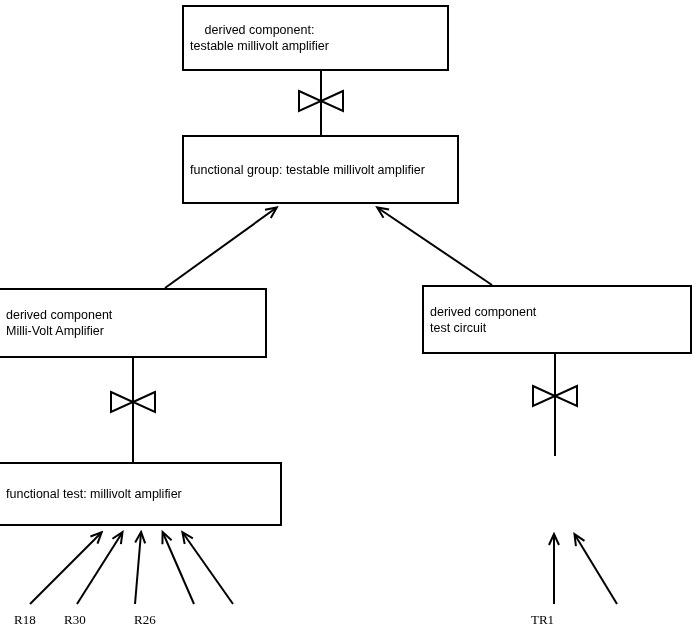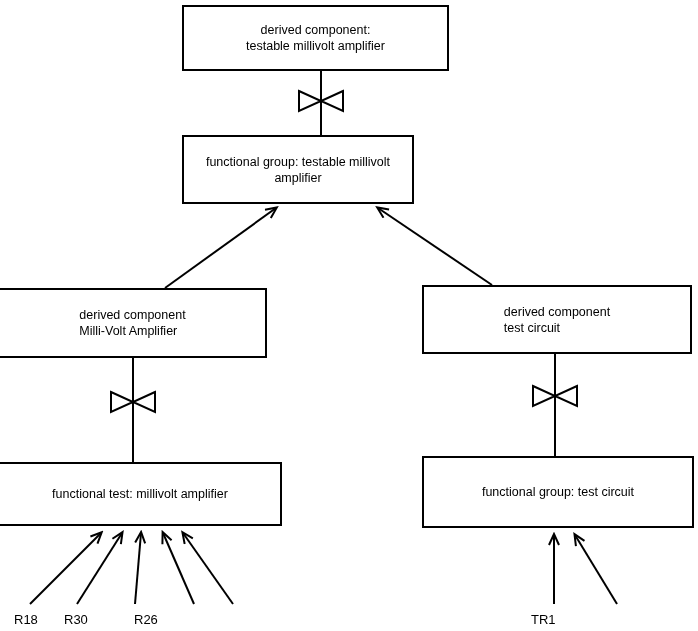--- a/index.html
+++ b/index.html
@@ -21,38 +21,38 @@
     width: 698px;
     height: 631px;
   }
   .node-box {
     position: absolute;
     box-sizing: border-box;
     border: 2px solid #000000;
     background: #ffffff;
     display: flex;
     align-items: center;
-    justify-content: center;
     text-align: center;
     color: #000000;
     font-size: 12.5px;
     line-height: 16px;
     z-index: 3;
   }
   .node-box .label-inner {
     white-space: pre-line;
     padding: 0 6px;
   }
   .leaf-label {
     position: absolute;
     color: #000000;
     font-size: 13px;
     line-height: 15px;
     white-space: nowrap;
     z-index: 3;
+    font-family: Liberation Serif, serif;
   }
 </style>
 </head>
 <body>
 
 <div id="canvas">
 
   <svg id="svg-layer" viewBox="0 0 698 631" xmlns="http://www.w3.org/2000/svg">
     <defs>
       <marker id="open-arrow" markerWidth="14" markerHeight="14" refX="11" refY="6" orient="auto" markerUnits="userSpaceOnUse">
@@ -89,41 +89,38 @@
 
     <line x1="554" y1="604" x2="554" y2="535" stroke="#000000" stroke-width="2" marker-end="url(#open-arrow)"></line>
     <line x1="617" y1="604" x2="575" y2="535" stroke="#000000" stroke-width="2" marker-end="url(#open-arrow)"></line>
   </svg>
 
   <div class="node-box" style="left:182px; top:5px; width:267px; height:66px;">
     <span class="label-inner">derived component:
  testable millivolt amplifier</span>
   </div>
 
-  <div class="node-box" style="left:182px; top:135px; width:232px; height:69px;">
+  <div class="node-box" style="left:182px; top:135px; width:277px; height:69px;">
     <span class="label-inner">functional group: testable millivolt amplifier</span>
   </div>
 
   <div class="node-box" style="left:-2px; top:288px; width:269px; height:70px;">
     <span class="label-inner" style="text-align:left;">derived component
 Milli-Volt Amplifier</span>
   </div>
 
   <div class="node-box" style="left:422px; top:285px; width:270px; height:69px;">
     <span class="label-inner" style="text-align:left;">derived component
 test circuit</span>
   </div>
 
   <div class="node-box" style="left:-2px; top:462px; width:284px; height:64px;">
     <span class="label-inner">functional test: millivolt amplifier</span>
   </div>
 
-  <div class="node-box" style="left:422px; top:456px; width:272px; height:72px;">
-    <span class="label-inner">functional group: test circuit</span>
-  </div>
 
   <div class="leaf-label" style="left:14px; top:612px;">R18</div>
   <div class="leaf-label" style="left:64px; top:612px;">R30</div>
   <div class="leaf-label" style="left:134px; top:612px;">R26</div>
   <div class="leaf-label" style="left:168px; top:612px;margin-top:37px;">R22</div>
   <div class="leaf-label" style="left:212px; top:633px;">IC1</div>
   <div class="leaf-label" style="left:531px; top:612px;">TR1</div>
   <div class="leaf-label" style="left:605px; top:612px;margin-top:46px;">R36</div>
 
 </div>

